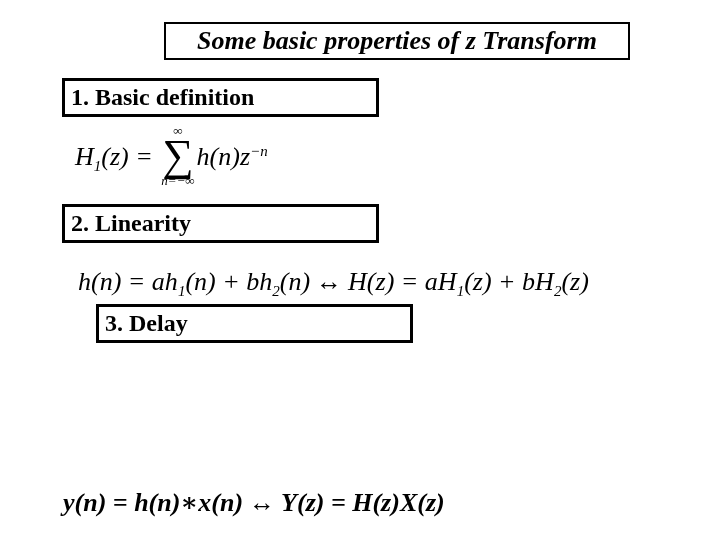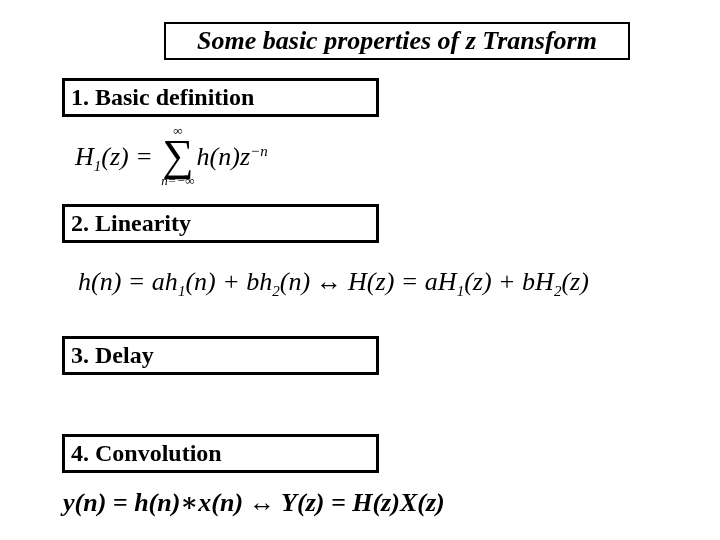--- a/index.html
+++ b/index.html
@@ -18,21 +18,21 @@
   }
   .sec-box{
     position:absolute;left:62px;width:317px;height:39px;
     border:3px solid #000;box-sizing:border-box;background:#fff;
     display:flex;align-items:center;
   }
   .sec-label{
     font-size:24px;font-weight:bold;
     padding-left:6px;white-space:nowrap;
   }
-  .s1{top:78px;} .s2{top:204px;} .s3{top:336px;} .s4{top:434px;}
+  .s1{top:78px;} .s2{top:204px;} .s3{top:304px;margin-left:34px;} .s4{top:434px;}
   .formula{
     position:absolute;font-size:26px;white-space:nowrap;line-height:1.2;
   }
   .f1{left:75px;top:127px;}
   .f2{left:66px;top:266px;margin-left:12px;}
   .f3{left:72px;top:376px;}
   .f4{left:63px;top:487px;font-weight:bold;}
   .tok-v{font-style:italic;}
   .tok-sub{font-style:italic;font-size:15px;vertical-align:-6px;letter-spacing:0;}
   .tok-sup{font-style:italic;font-size:15px;vertical-align:9px;}
@@ -64,18 +64,15 @@
 
   <div class="sec-box s2">
     <span class="sec-label">2. Linearity</span>
   </div>
   <div class="formula f2"><span class="tok-v">h(n) = ah</span><span class="tok-sub">1</span><span class="tok-v">(n) + bh</span><span class="tok-sub">2</span><span class="tok-v">(n)</span><span class="tok-arr">↔</span><span class="tok-v">H(z) = aH</span><span class="tok-sub">1</span><span class="tok-v">(z) + bH</span><span class="tok-sub">2</span><span class="tok-v">(z)</span></div>
 
   <div class="sec-box s3">
     <span class="sec-label">3. Delay</span>
   </div>
 
-  <div class="sec-box s4">
-    <span class="sec-label">4. Convolution</span>
-  </div>
   <div class="formula f4"><span class="tok-v">y(n) = h(n)∗x(n)</span><span class="tok-arr">↔</span><span class="tok-v">Y(z) = H(z)X(z)</span></div>
 
 </div>
 
 </body></html>

